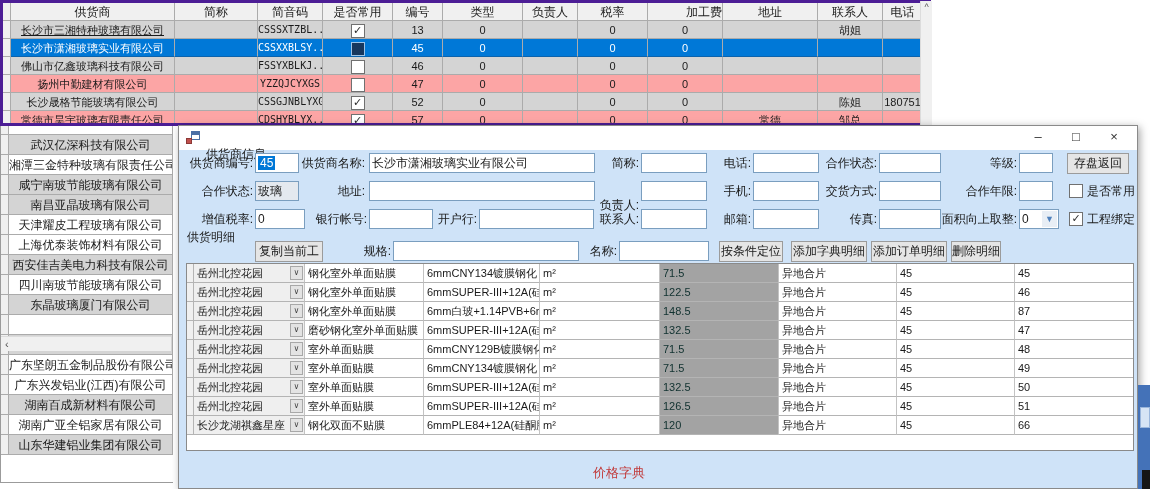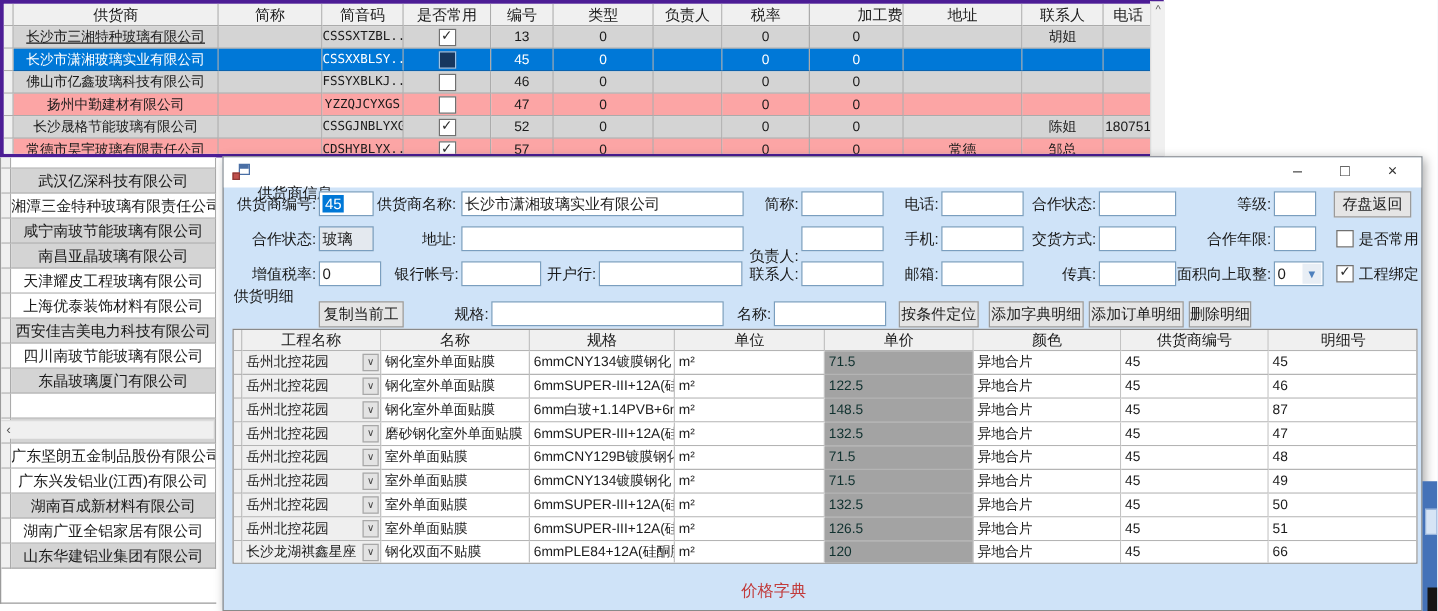--- a/index.html
+++ b/index.html
@@ -341,31 +341,20 @@
       <div class="lbl" style="left:170px;top:91px;width:42px;">规格:</div>
       <div class="tb" style="left:214px;top:91px;width:186px;"><span></span></div>
       <div class="lbl" style="left:398px;top:91px;width:40px;">名称:</div>
       <div class="tb" style="left:440px;top:91px;width:90px;"><span></span></div>
       <div class="btn" style="left:540px;top:91px;width:64px;">按条件定位</div>
       <div class="btn" style="left:612px;top:91px;width:76px;">添加字典明细</div>
       <div class="btn" style="left:692px;top:91px;width:76px;">添加订单明细</div>
       <div class="btn" style="left:772px;top:91px;width:50px;">删除明细</div>
 
       <div id="detail-grid">
-          <div class="grow ghead">
-            <span class="rowhdr"></span>
-            <span class="gcell" style="flex-basis: 111px;">工程名称</span>
-            <span class="gcell" style="flex-basis: 119px;">名称</span>
-            <span class="gcell" style="flex-basis: 116px;">规格</span>
-            <span class="gcell" style="flex-basis: 120px;">单位</span>
-            <span class="gcell" style="flex-basis: 119px;">单价</span>
-            <span class="gcell" style="flex-basis: 118px;">颜色</span>
-            <span class="gcell" style="flex-basis: 118px;">供货商编号</span>
-            <span class="gcell" style="flex-basis: 120px;">明细号</span>
-          </div>
           <div class="grow">
             <span class="rowhdr"></span>
             <span class="gcell proj" style="flex-basis: 111px;">岳州北控花园<span class="arr">∨</span></span>
             <span class="gcell" style="flex-basis: 119px;">钢化室外单面贴膜</span>
             <span class="gcell" style="flex-basis: 116px;">6mmCNY134镀膜钢化</span>
             <span class="gcell" style="flex-basis: 120px;">m²</span>
             <span class="gcell price" style="flex-basis: 119px;">71.5</span>
             <span class="gcell" style="flex-basis: 118px;">异地合片</span>
             <span class="gcell" style="flex-basis: 118px;">45</span>
             <span class="gcell" style="flex-basis: 120px;">45</span>

